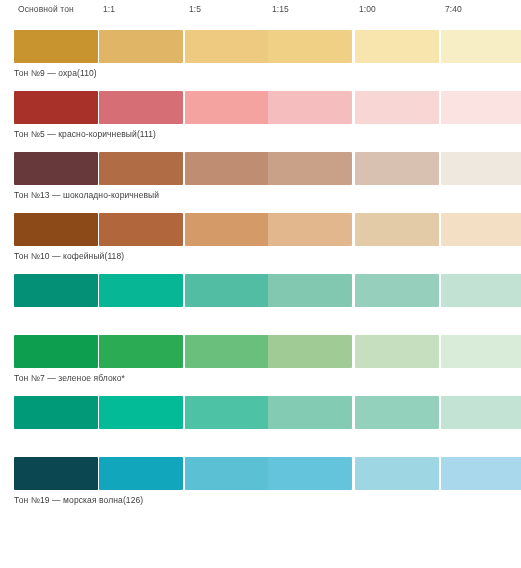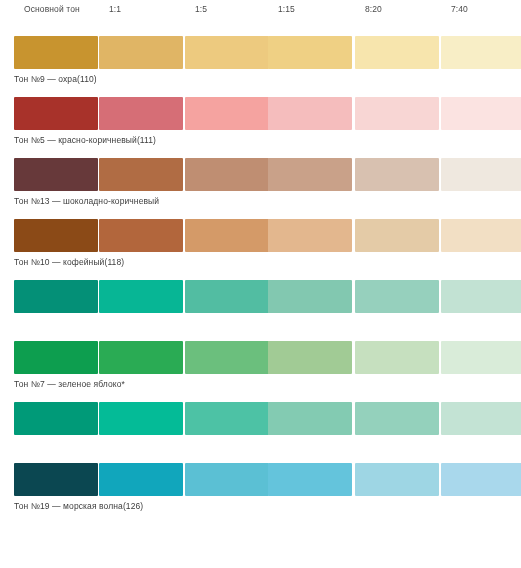--- a/index.html
+++ b/index.html
@@ -22,22 +22,22 @@
     width: 521px;
     height: 568px;
     box-sizing: border-box;
     padding: 0;
     background: #ffffff;
   }
 
   
   .header-row {
     position: relative;
-    height: 36px;
-    margin-left: 20px;
+    height: 30px;
+    margin-left: 14px;
     margin-right: 6px;
   }
   .header-cell {
     position: absolute;
     top: 4px;
     font-size: 8.5px;
     line-height: 11px;
     letter-spacing: 0.1px;
     color: #4a4a4a;
     white-space: nowrap;
@@ -77,21 +77,21 @@
 </head>
 <body style="background: rgb(255, 255, 255);">
 
 <div id="chart">
 
   <div class="header-row">
     <div class="header-cell" style="left:4px;">Основной тон</div>
     <div class="header-cell" style="left:89px;">1:1</div>
     <div class="header-cell" style="left:175px;">1:5</div>
     <div class="header-cell" style="left:258px;">1:15</div>
-    <div class="header-cell" style="left:345px;">8:20</div>
+    <div class="header-cell" style="left:345px;">1:00</div>
     <div class="header-cell" style="left:431px;">7:40</div>
   </div>
 
   <div class="tone-row">
     <div class="swatch-strip">
       <div class="swatch" style="left: 0px; background: rgb(200, 148, 47);"></div>
       <div class="swatch" style="left: 85px; background: rgb(224, 181, 101);"></div>
       <div class="swatch" style="left: 171px; background: rgb(237, 202, 127);"></div>
       <div class="swatch" style="left: 254px; background: rgb(239, 208, 132);"></div>
       <div class="swatch" style="left: 341px; background: rgb(247, 229, 173);"></div>

